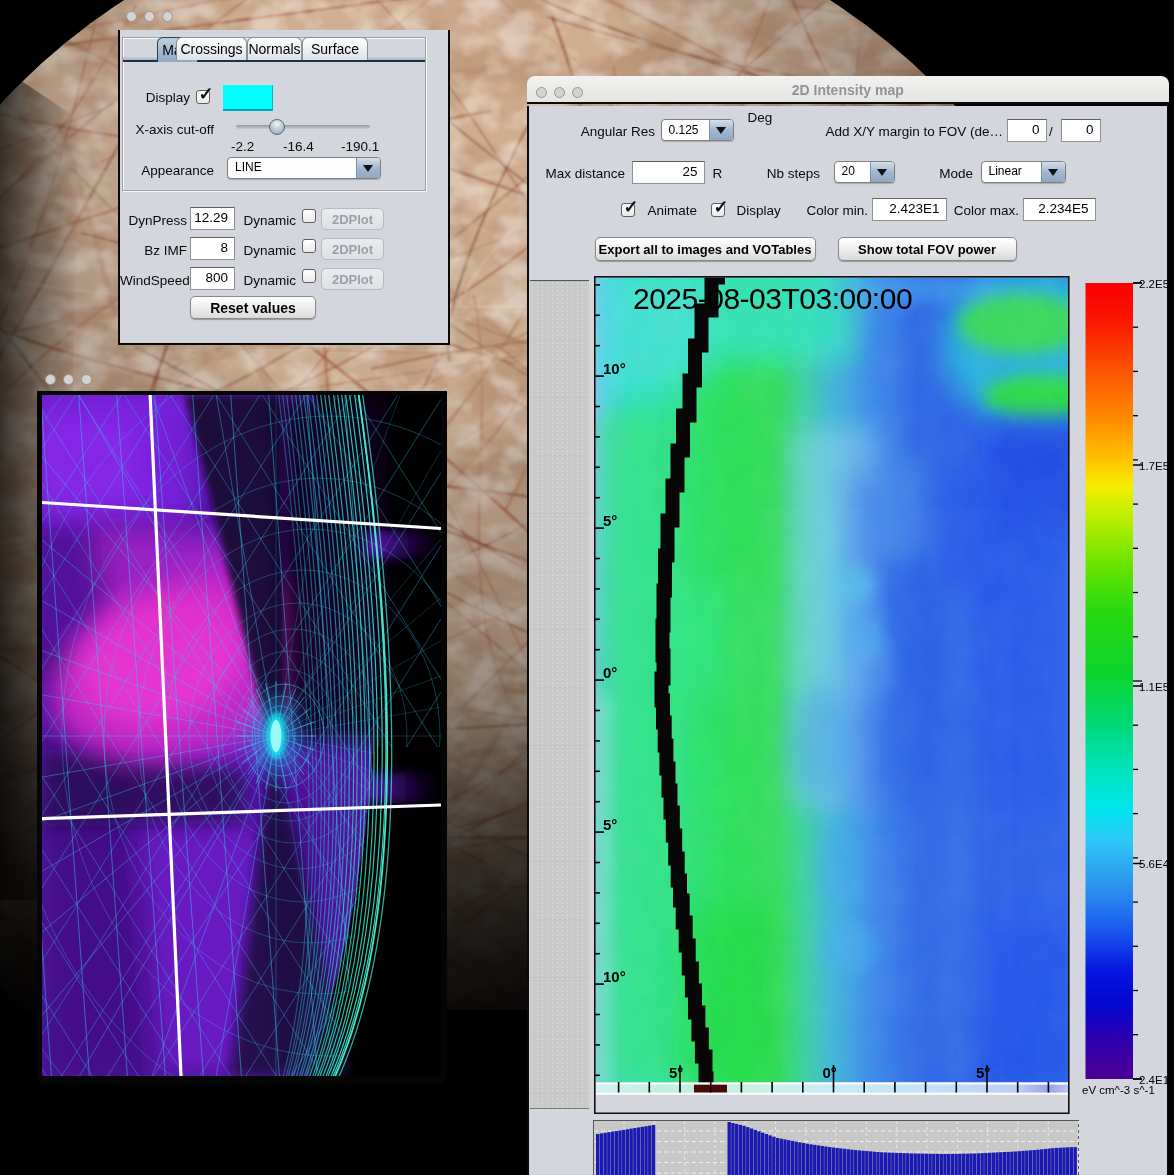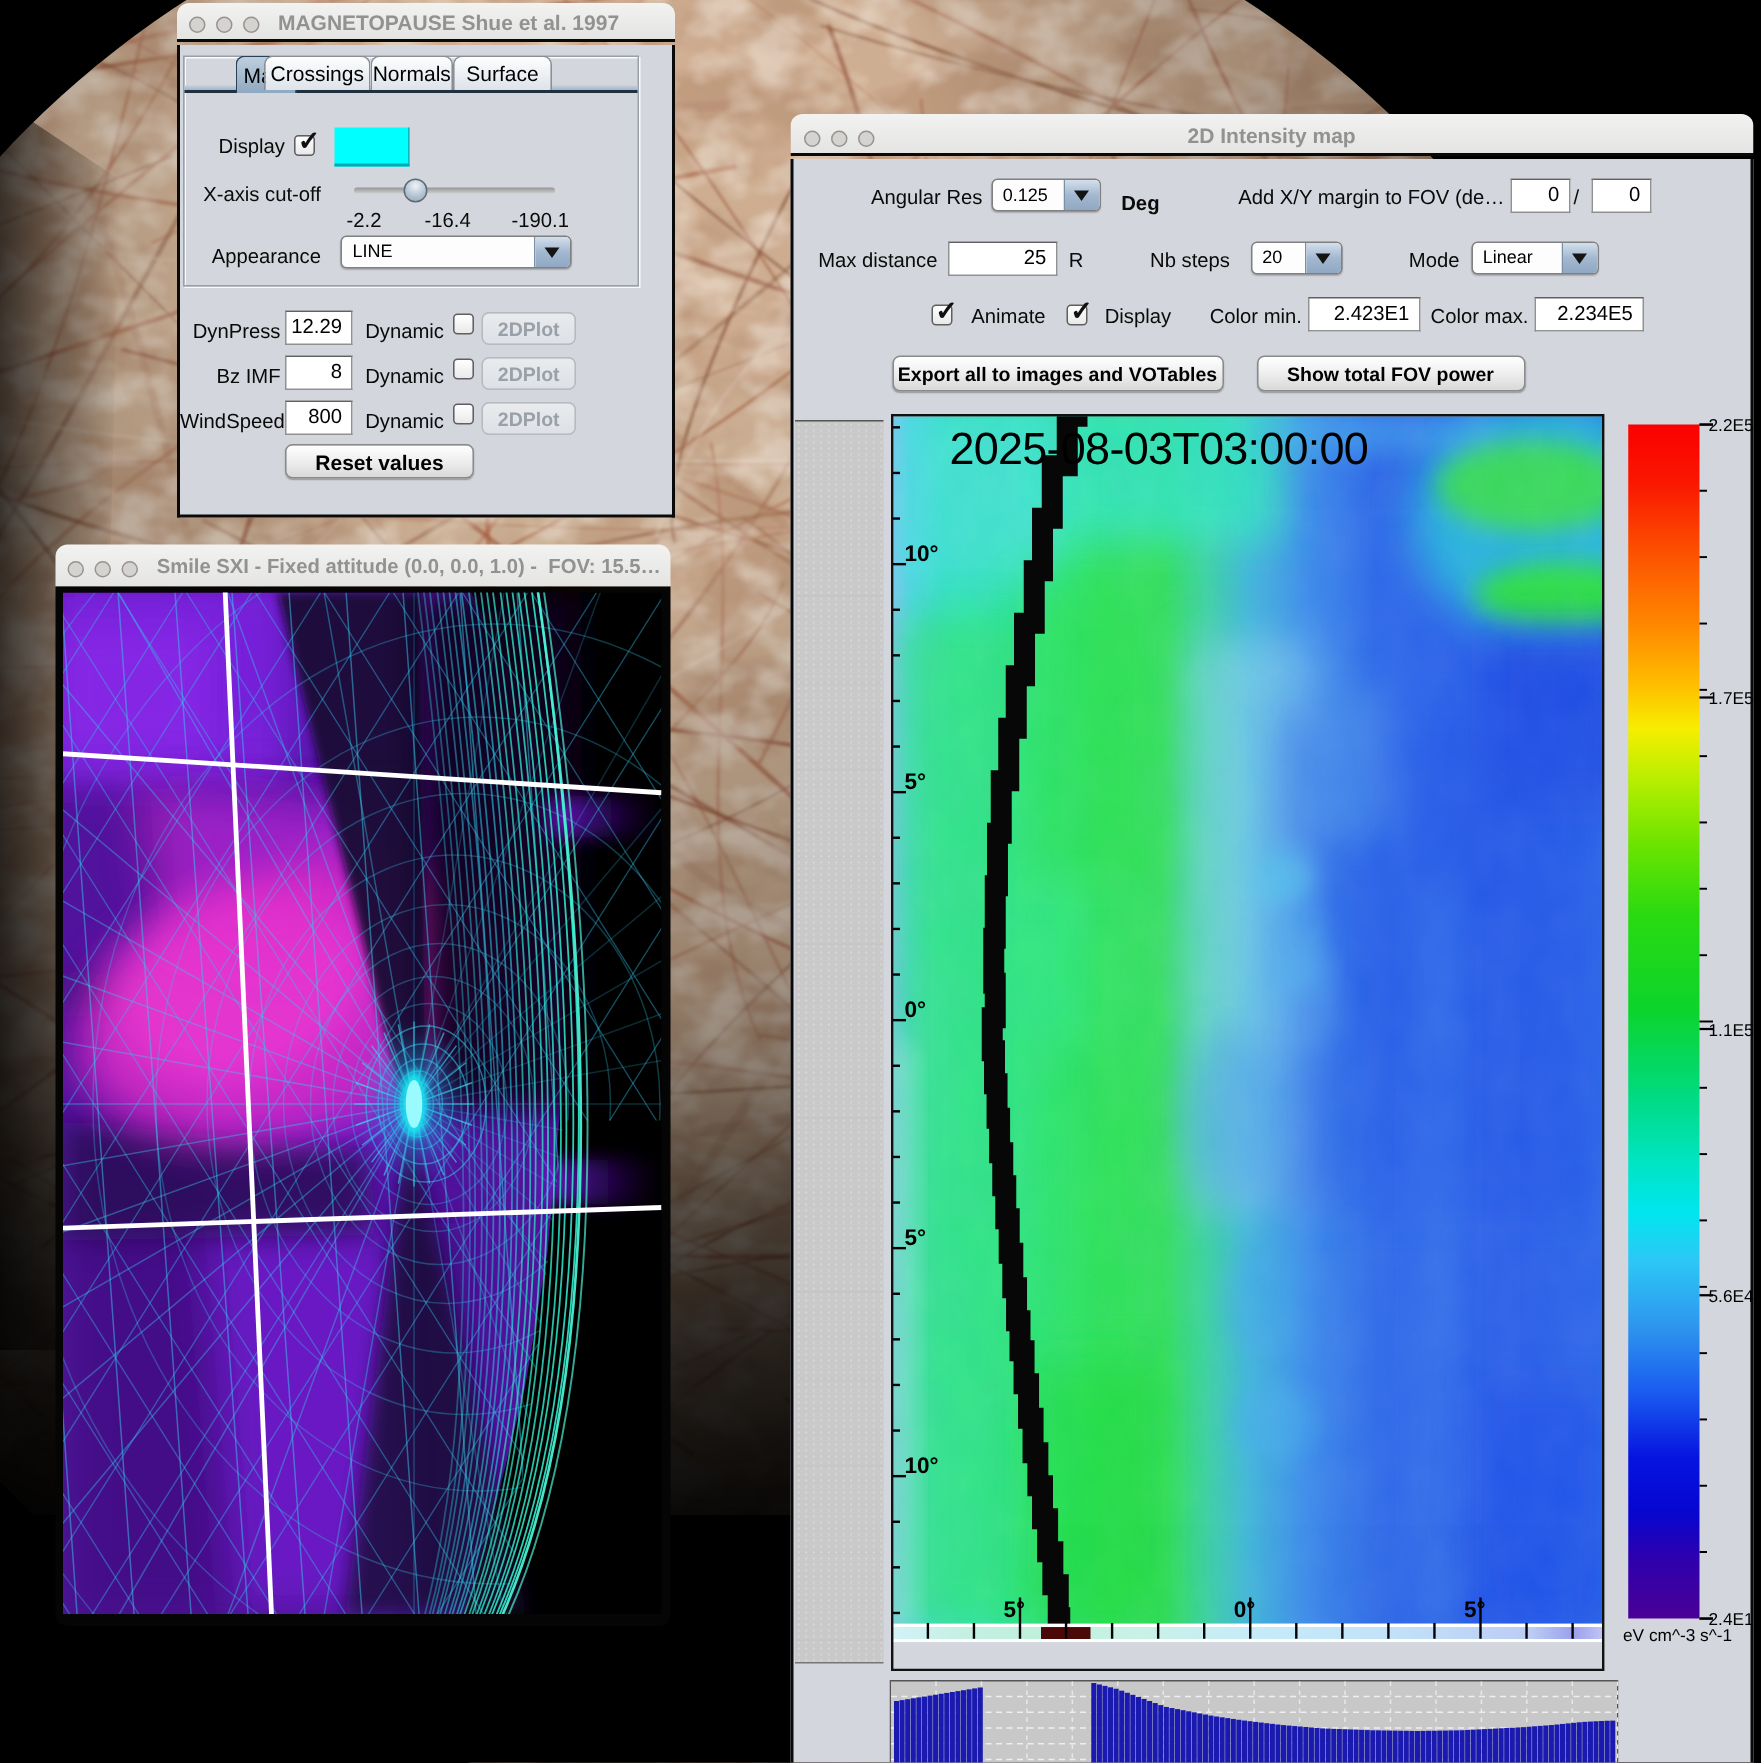--- a/index.html
+++ b/index.html
@@ -290,21 +290,20 @@
       <rect x="-100" y="-100" width="1400" height="1300" filter="url(#moongrain)" opacity="0.5"></rect>
       <rect x="-100" y="-100" width="1400" height="1300" filter="url(#moongrain2)" opacity="0.45"></rect>
     </g>
     <circle cx="477" cy="546" r="653" fill="url(#shadeg)"></circle>
     <path d="M-10,60 L80,120 L60,900 L-10,900 Z" fill="url(#limbsh)"></path>
     <rect x="0" y="700" width="1174" height="475" fill="url(#fade)"></rect>
     <rect x="0" y="1010" width="1174" height="165" fill="#000"></rect>
   </svg>
 
 <div class="abs" style="left:118px;top:2px;width:332px;height:343px;">
- <div class="titlebar" style="left:0;top:0;width:332px;height:25.5px;border-radius:8px 8px 0 0;font-size:14px;line-height:26px;padding-left:30px;">MAGNETOPAUSE Shue et al. 1997</div>
  <div class="lights" style="left:7.5px;top:9px;">
       <div class="light"></div>
       <div class="light"></div>
       <div class="light"></div>
     </div>
  <div class="winbody" style="left:0;top:27.5px;width:332px;height:315.5px;border:2px solid #0a0a0a;border-top:none;">
   <div class="abs" style="left:2px;top:7px;width:304px;height:154px;border:1px solid #9aa0a8;box-shadow:1px 1px 0 #fafafa, inset 1px 1px 0 #fafafa;"></div>
   <div class="abs" style="left:3px;top:27px;width:302px;height:5px;background:linear-gradient(#c2cfde,#a4b6ca);border-bottom:2px solid #20303f;"></div>
   <div class="abs" style="left:14px;top:7px;width:41px;height:25px;background:linear-gradient(#becfde,#8fa9c2);border:1.5px solid #2a4055;border-bottom:none;border-radius:6px 6px 0 0;font-size:14px;text-align:center;line-height:24px;color:#000;margin-left:23px;">Main</div>
   <div class="abs" style="left:56px;top:7px;width:71px;height:23px;background:linear-gradient(#fefefe,#dde3ea);border:1px solid #8a8f96;border-bottom:none;border-radius:6px 6px 0 0;font-size:14px;text-align:center;line-height:23px;color:#000;">Crossings</div>
@@ -346,21 +345,20 @@
   <div class="tf" style="left:70px;top:237px;width:45px;height:23px;">800</div>
   <div class="lbl lblr" style="left:117px;top:243px;width:59px;">Dynamic</div>
   <div class="cb" style="left:182px;top:239px;"></div>
   <div class="btn dis" style="left:201px;top:238px;width:63px;height:22px;line-height:21px;">2DPlot</div>
 
   <div class="btn" style="left:70px;top:266px;width:126px;height:23.5px;line-height:22px;font-size:14px;">Reset values</div>
  </div>
 </div>
 
 <div class="abs" style="left:36.5px;top:362.5px;width:410px;height:721px;">
- <div class="titlebar" style="left:0;top:0;width:410px;height:28px;border-radius:8px 8px 0 0;font-size:13.5px;line-height:29px;border-bottom:none;padding-left:62px;">Smile SXI - Fixed attitude (0.0, 0.0, 1.0) -&nbsp; FOV: 15.5…</div>
  <div class="lights" style="left:8px;top:11px;">
       <div class="light"></div>
       <div class="light"></div>
       <div class="light"></div>
     </div>
  <div class="abs" style="left:0;top:28px;width:410px;height:693px;background:#050505;border-radius:0 0 8px 8px;"></div>
  <svg class="abs" style="left:5.5px;top:32.5px" width="399" height="681" viewBox="0 0 399 681">
       <rect width="399" height="681" fill="#000"></rect>
       <defs>
 <filter id="b6" x="-40%" y="-40%" width="180%" height="180%">
@@ -570,21 +568,21 @@
       <div class="light"></div>
       <div class="light"></div>
       <div class="light"></div>
     </div>
  <div class="winbody" style="left:0;top:30px;width:641.5px;height:1069px;border-left:2.5px solid #0a0a0a;border-right:2.5px solid #0a0a0a;">
   <div class="lbl lblr" style="left:26px;top:18px;width:100px;">Angular Res</div>
   <div class="combo" style="left:131.5px;top:13px;width:73px;height:22px;">
         <span class="txt">0.125</span>
         <span class="ab"></span>
       </div>
-  <div class="lbl" style="left:218.5px;top:22px;font-weight:bold;">Deg</div>
+  <div class="lbl" style="left:218.5px;top:4px;">Deg</div>
   <div class="lbl lblr" style="left:280px;top:18px;width:194px;">Add X/Y margin to FOV (de…</div>
   <div class="tf" style="left:477.5px;top:12.5px;width:40px;height:23px;">0</div>
   <div class="lbl" style="left:520px;top:18px;">/</div>
   <div class="tf" style="left:531.5px;top:12.5px;width:40px;height:23px;">0</div>
 
   <div class="lbl lblr" style="left:6px;top:60px;width:90px;">Max distance</div>
   <div class="tf" style="left:102.5px;top:54.5px;width:73px;height:23px;">25</div>
   <div class="lbl" style="left:183.5px;top:60px;">R</div>
   <div class="lbl lblr" style="left:221px;top:60px;width:70px;">Nb steps</div>
   <div class="combo" style="left:304.5px;top:54.5px;width:61px;height:22px;">

